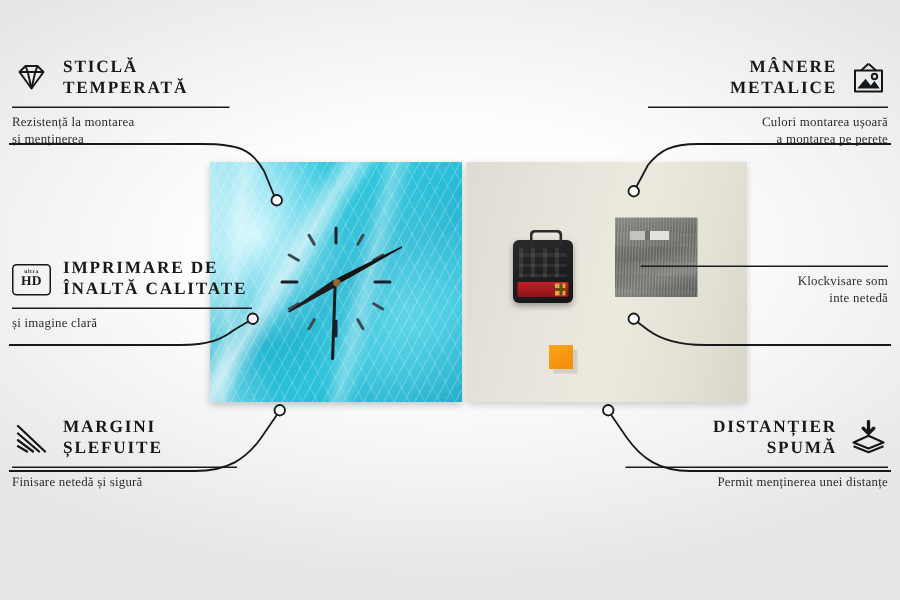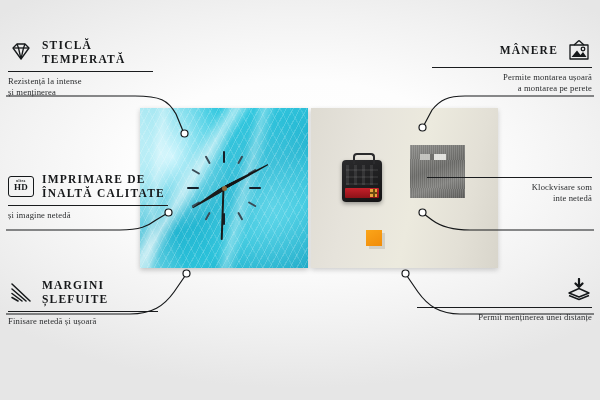--- a/index.html
+++ b/index.html
@@ -215,41 +215,41 @@
           </g>
         </svg>
       </span>
       <span class="c-title">
         <span>STICLĂ</span>
         <span class="l2">TEMPERATĂ</span>
       </span>
     </div>
     <div class="c-rule"></div>
     <div class="c-desc">
-      <div>Rezistență la intense</div>
+      <div>Rezistență la montarea</div>
       <div>și menținerea</div>
     </div>
   </div>
 
   <div class="callout left" style="left:8px;top:172px;width:160px;">
     <div class="c-row">
       <span class="ico">
         <span class="hd-box">
           <span class="u">ultra</span>
           <span class="h">HD</span>
         </span>
       </span>
       <span class="c-title">
         <span>IMPRIMARE DE</span>
         <span class="l2">ÎNALTĂ CALITATE</span>
       </span>
     </div>
     <div class="c-rule"></div>
     <div class="c-desc">
-      <div>și imagine netedă</div>
+      <div>și imagine clară</div>
     </div>
   </div>
 
   <div class="callout left" style="left:8px;top:278px;width:150px;">
     <div class="c-row">
       <span class="ico">
         <svg width="24" height="20" viewBox="0 0 24 20">
           <g stroke="#15181a" stroke-width="1.5" stroke-linecap="round">
             <path d="M3,2 L21,19"></path>
               <path d="M3,7 L17,19"></path>
@@ -258,59 +258,64 @@
           </g>
         </svg>
       </span>
       <span class="c-title">
         <span>MARGINI</span>
         <span class="l2">ȘLEFUITE</span>
       </span>
     </div>
     <div class="c-rule"></div>
     <div class="c-desc">
-      <div>Finisare netedă și ușoară</div>
+      <div>Finisare netedă și sigură</div>
       <div></div>
     </div>
   </div>
 
   <div class="callout right" style="right:8px;top:38px;width:160px;">
     <div class="c-row">
       <span class="c-title">
         <span>MÂNERE</span>
+        <span class="l2">METALICE</span>
       </span>
       <span class="ico">
         <svg width="26" height="22" viewBox="0 0 26 22">
           <g fill="none" stroke="#15181a" stroke-width="1.3" stroke-linejoin="round">
             <path d="M13,1.5 L8,6"></path>
               <path d="M13,1.5 L18,6"></path>
             <rect x="4" y="6" width="18" height="14"></rect>
             <path d="M5.5,18 L11,11.5 L14.5,16 L17,13 L20.5,18 Z" fill="#15181a" stroke="none"></path>
             <circle cx="17" cy="10" r="1.8"></circle>
           </g>
         </svg>
       </span>
     </div>
     <div class="c-rule"></div>
     <div class="c-desc">
-      <div>Permite montarea ușoară</div>
+      <div>Culori montarea ușoară</div>
       <div>a montarea pe perete</div>
     </div>
   </div>
 
   <div class="callout right" style="right:8px;top:172px;width:165px;">
     <div class="c-rule"></div>
     <div class="c-desc">
       <div>Klockvisare som</div>
       <div>inte netedă</div>
     </div>
   </div>
 
   <div class="callout right" style="right:8px;top:278px;width:175px;">
     <div class="c-row">
+      <span class="c-title">
+        <span>DISTANȚIER</span>
+        <span class="l2">SPUMĂ</span>
+      </span>
       <span class="ico">
         <svg width="26" height="24" viewBox="0 0 26 24">
           <g fill="none" stroke="#15181a" stroke-width="1.4" stroke-linejoin="round">
             <path d="M13,1 L13,9 M13,9 L9.5,5.5 M13,9 L16.5,5.5" stroke-width="2.2" stroke-linecap="round"></path>
             <path d="M13,10.5 L23,15 L13,19 L3,15 Z"></path>
             <path d="M3,17.5 L13,21.5 L23,17.5"></path>
           </g>
         </svg>
       </span>
     </div>

